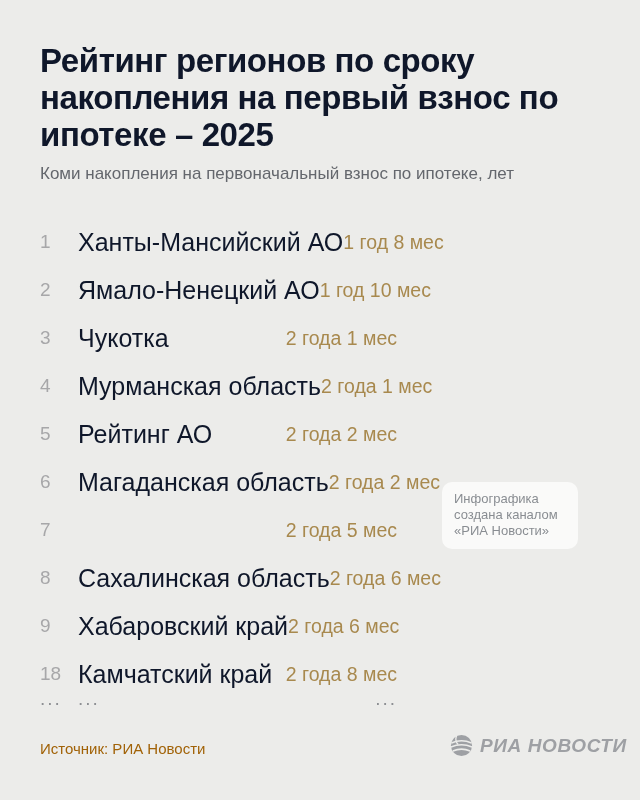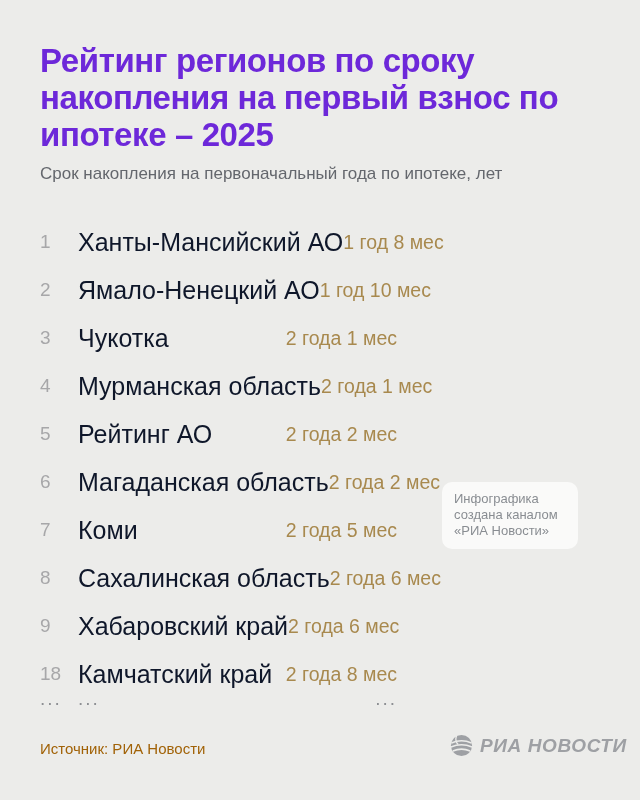--- a/index.html
+++ b/index.html
@@ -16,21 +16,21 @@
     overflow: hidden;
   }
 
   
   .header { position: absolute; left: 40px; top: 42px; width: 566px; }
   .title {
     margin: 0;
     font-size: 33px; font-weight: 700;
     line-height: 37px;
     letter-spacing: -0.4px;
-    color: #6d28d9;
+    color: #0f172a;
   }
   .subtitle {
     margin: 11px 0 0 0;
     font-size: 17px; font-weight: 400;
     color: #64676D;
   }
 
   
   .ranking {
     position: absolute; left: 40px; top: 218px;
@@ -102,21 +102,21 @@
   }
   .logo-icon { display: block; }
 </style>
 </head>
 <body>
 
 <div class="canvas">
 
   <div class="header">
     <h1 class="title">Рейтинг регионов по сроку накопления на первый взнос по ипотеке – 2025</h1>
-    <p class="subtitle">Срок накопления на первоначальный года по ипотеке, лет</p>
+    <p class="subtitle">Коми накопления на первоначальный взнос по ипотеке, лет</p>
   </div>
 
   <div class="ranking">
 
       <div class="row">
         <span class="rank">1</span>
         <span class="region">Ханты-Мансийский АО</span>
         <span class="value">1 год 8 мес</span>
       </div>
 
@@ -145,21 +145,20 @@
       </div>
 
       <div class="row">
         <span class="rank">6</span>
         <span class="region">Магаданская область</span>
         <span class="value">2 года 2 мес</span>
       </div>
 
       <div class="row">
         <span class="rank">7</span>
-        <span class="region">Коми</span>
         <span class="value">2 года 5 мес</span>
       </div>
 
       <div class="row">
         <span class="rank">8</span>
         <span class="region">Сахалинская область</span>
         <span class="value">2 года 6 мес</span>
       </div>
 
       <div class="row">

